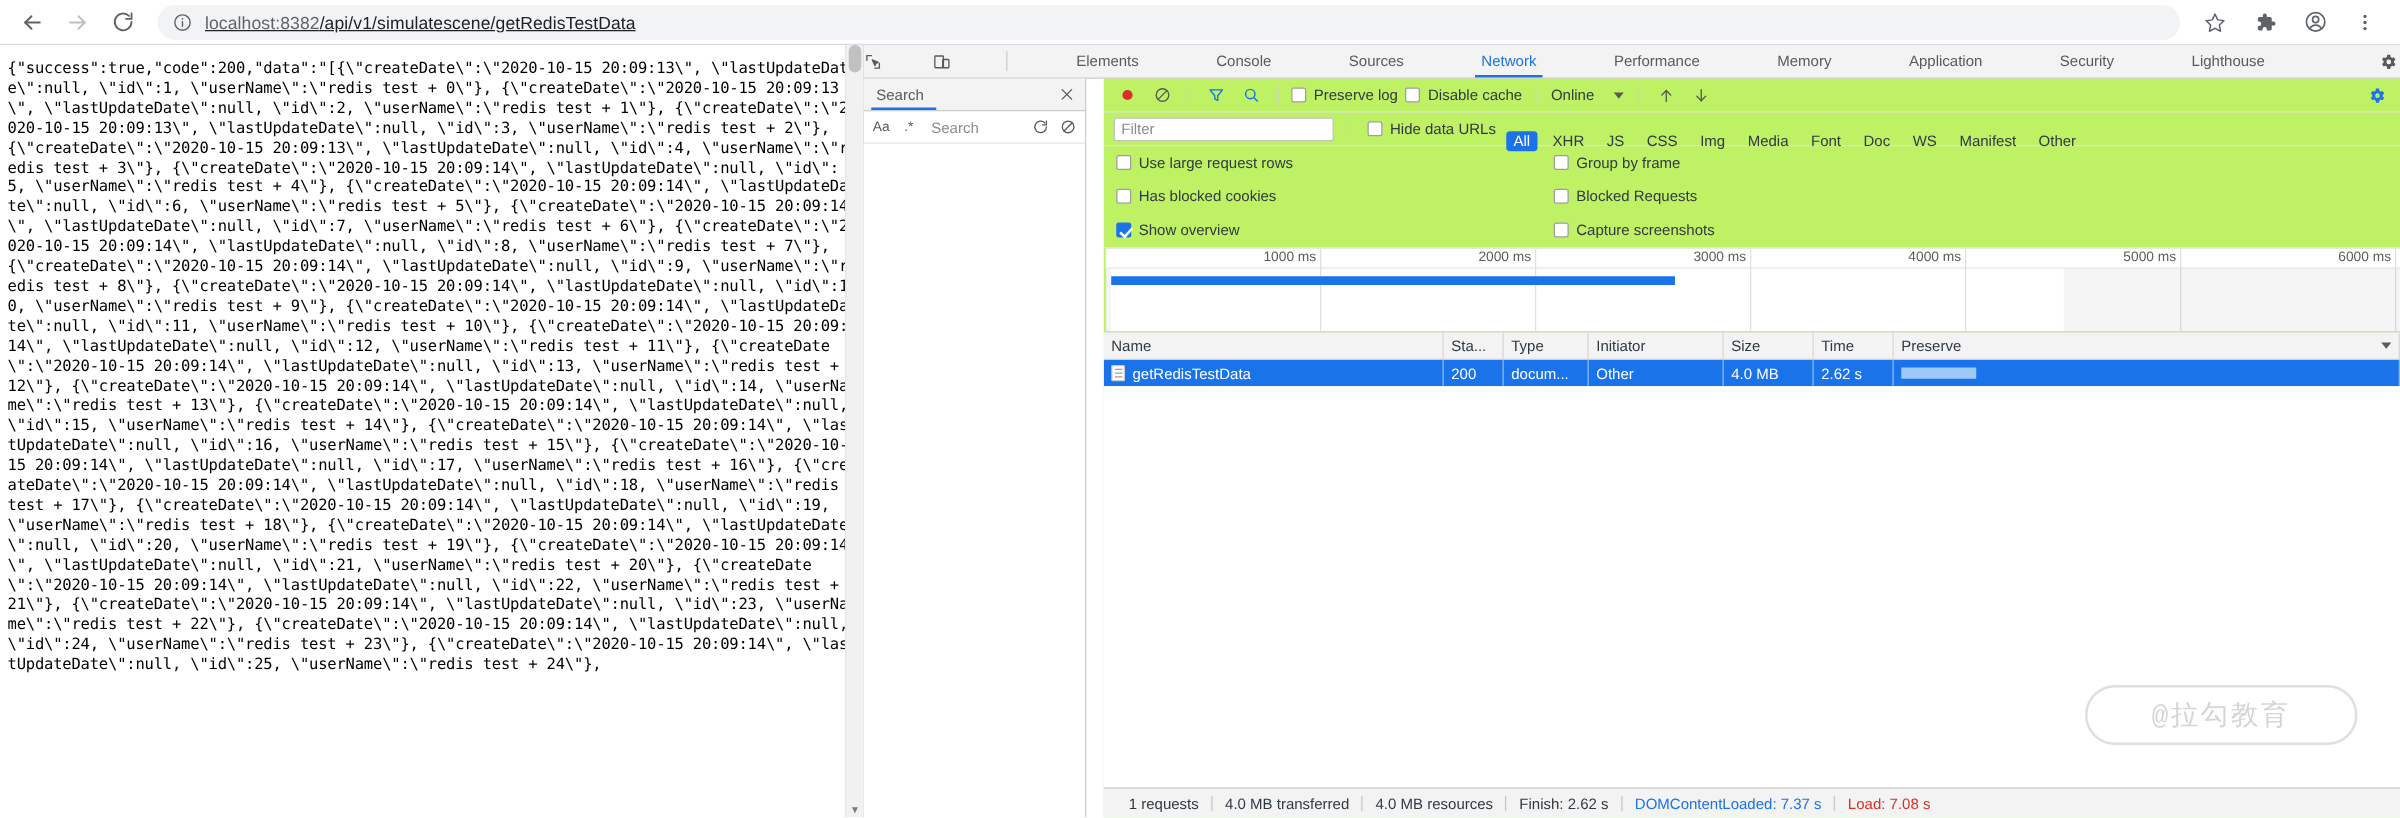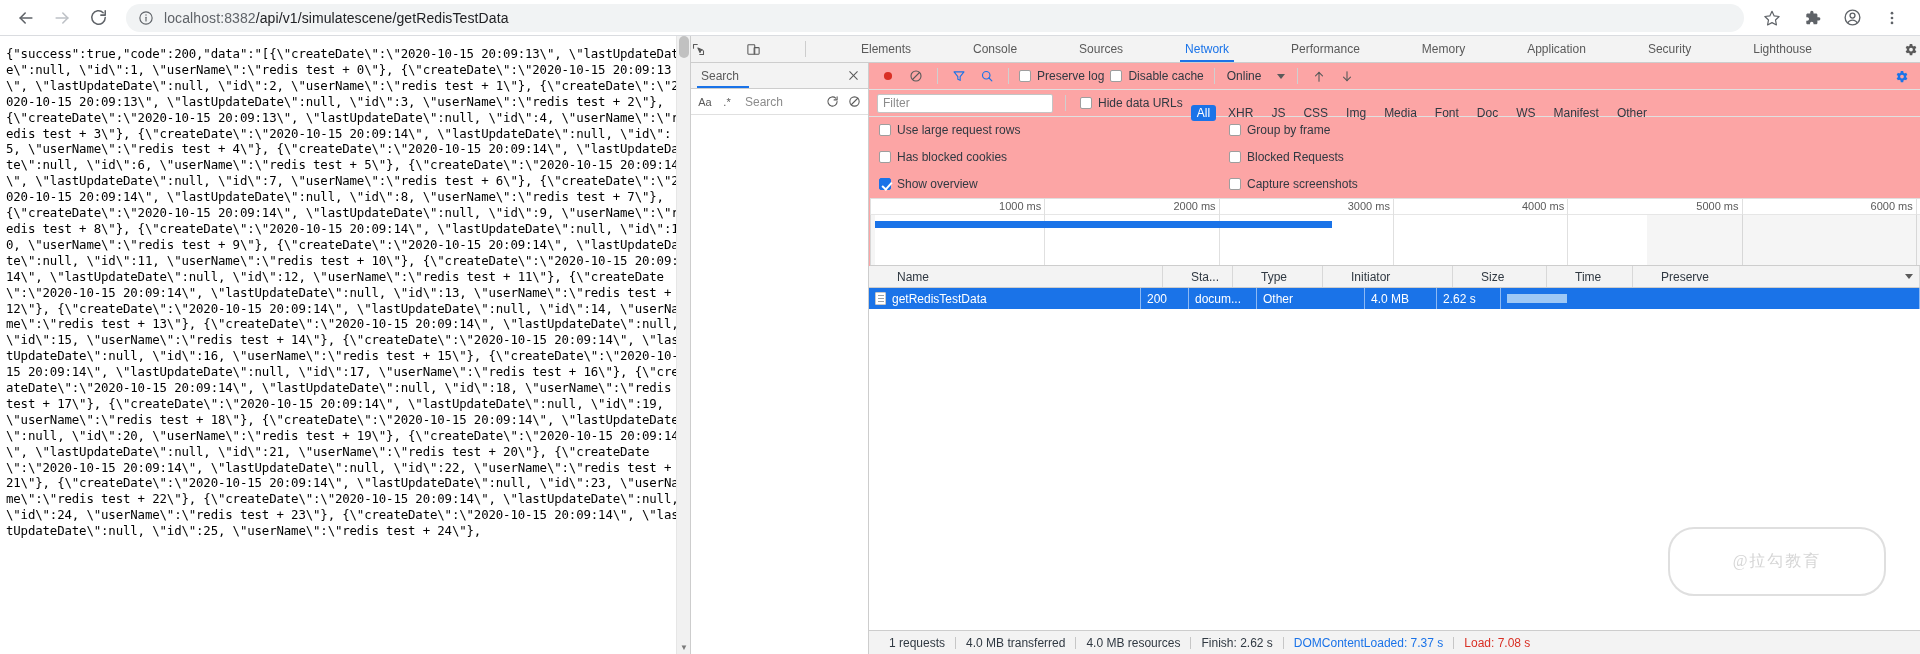--- a/index.html
+++ b/index.html
@@ -50,20 +50,21 @@
     display: flex; align-items: center;
     flex: 0 0 auto;
   }
   #url-text {
     font-size: 14px;
     color: #202124;
     white-space: nowrap;
     overflow: hidden;
     text-overflow: ellipsis;
     letter-spacing: .1px;
+    text-decoration: underline;
   }
   #url-text .host { color: #5f6368; }
   .chrome-right {
     display: flex; align-items: center;
     flex: 0 0 auto;
   }
   .chrome-right .nav-btn { margin: 0 5px; }
 
   
   #split {
@@ -164,20 +165,21 @@
     height: 2px;
     background: #1a73e8;
   }
   #dt-tabstrip .spacer { flex: 1 1 auto; }
 
   
   #dt-main {
     flex: 1 1 auto;
     display: flex;
     min-height: 0;
+    gap: 14px;
   }
 
   
   #search-pane {
     width: 178px;
     flex: 0 0 178px;
     background: #ffffff;
     border-right: 1px solid #cdcdcd;
     display: flex;
     flex-direction: column;
@@ -242,21 +244,21 @@
   }
   #search-input-wrap input::placeholder { color: #8b8b8b; }
   #search-pane-body { flex: 1; background: #fff; }
 
   
   #network-pane {
     flex: 1 1 auto;
     display: flex;
     flex-direction: column;
     min-width: 0;
-    background: #fca5a5;
+    background: #bef264;
   }
   .nw-toolbar {
     display: flex;
     align-items: center;
     height: 27px;
     flex: 0 0 auto;
     padding: 0 6px;
     border-bottom: 1px solid #e0e0e0;
     gap: 2px;
   }
@@ -420,21 +422,21 @@
     border-bottom: 1px solid #cdcdcd;
     flex: 0 0 auto;
     font-size: 12px;
     color: #303942;
   }
   .rt-head .cell {
     padding: 3px 6px;
     border-right: 1px solid #d8d8d8;
     white-space: nowrap;
     overflow: hidden;
-    display: flex; align-items: center; margin-left: 22px;
+    display: flex; align-items: center;
   }
   .rt-row {
     display: flex;
     height: 21px;
     font-size: 12px;
     align-items: stretch;
     flex: 0 0 auto;
   }
   .rt-row.selected { background: #1a73e8; color: #ffffff; }
   .rt-row .cell {
@@ -476,28 +478,28 @@
     left: 6px; top: 6px;
     height: 9px; width: 60px;
     background: #9ec8f5;
   }
   #req-body { flex: 1 1 auto; background: #fff; }
 
   
   #watermark {
     position: absolute;
     right: 34px; bottom: 58px;
-    width: 218px; height: 69px;
+    width: 218px; height: 48px;
     border: 2px solid rgba(150,150,150,0.30);
     border-radius: 26px;
     display: flex; align-items: center; justify-content: center;
     color: rgba(150,150,150,0.40);
-    font-size: 16px;
+    font-size: 22px;
     letter-spacing: 2px;
-    font-family: Liberation Serif, serif;
+    font-family: Liberation Mono, monospace;
     pointer-events: none;
   }
 
   
   #dt-statusbar {
     height: 24px;
     flex: 0 0 auto;
     background: #f3f3f3;
     border-top: 1px solid #cdcdcd;
     display: flex;

